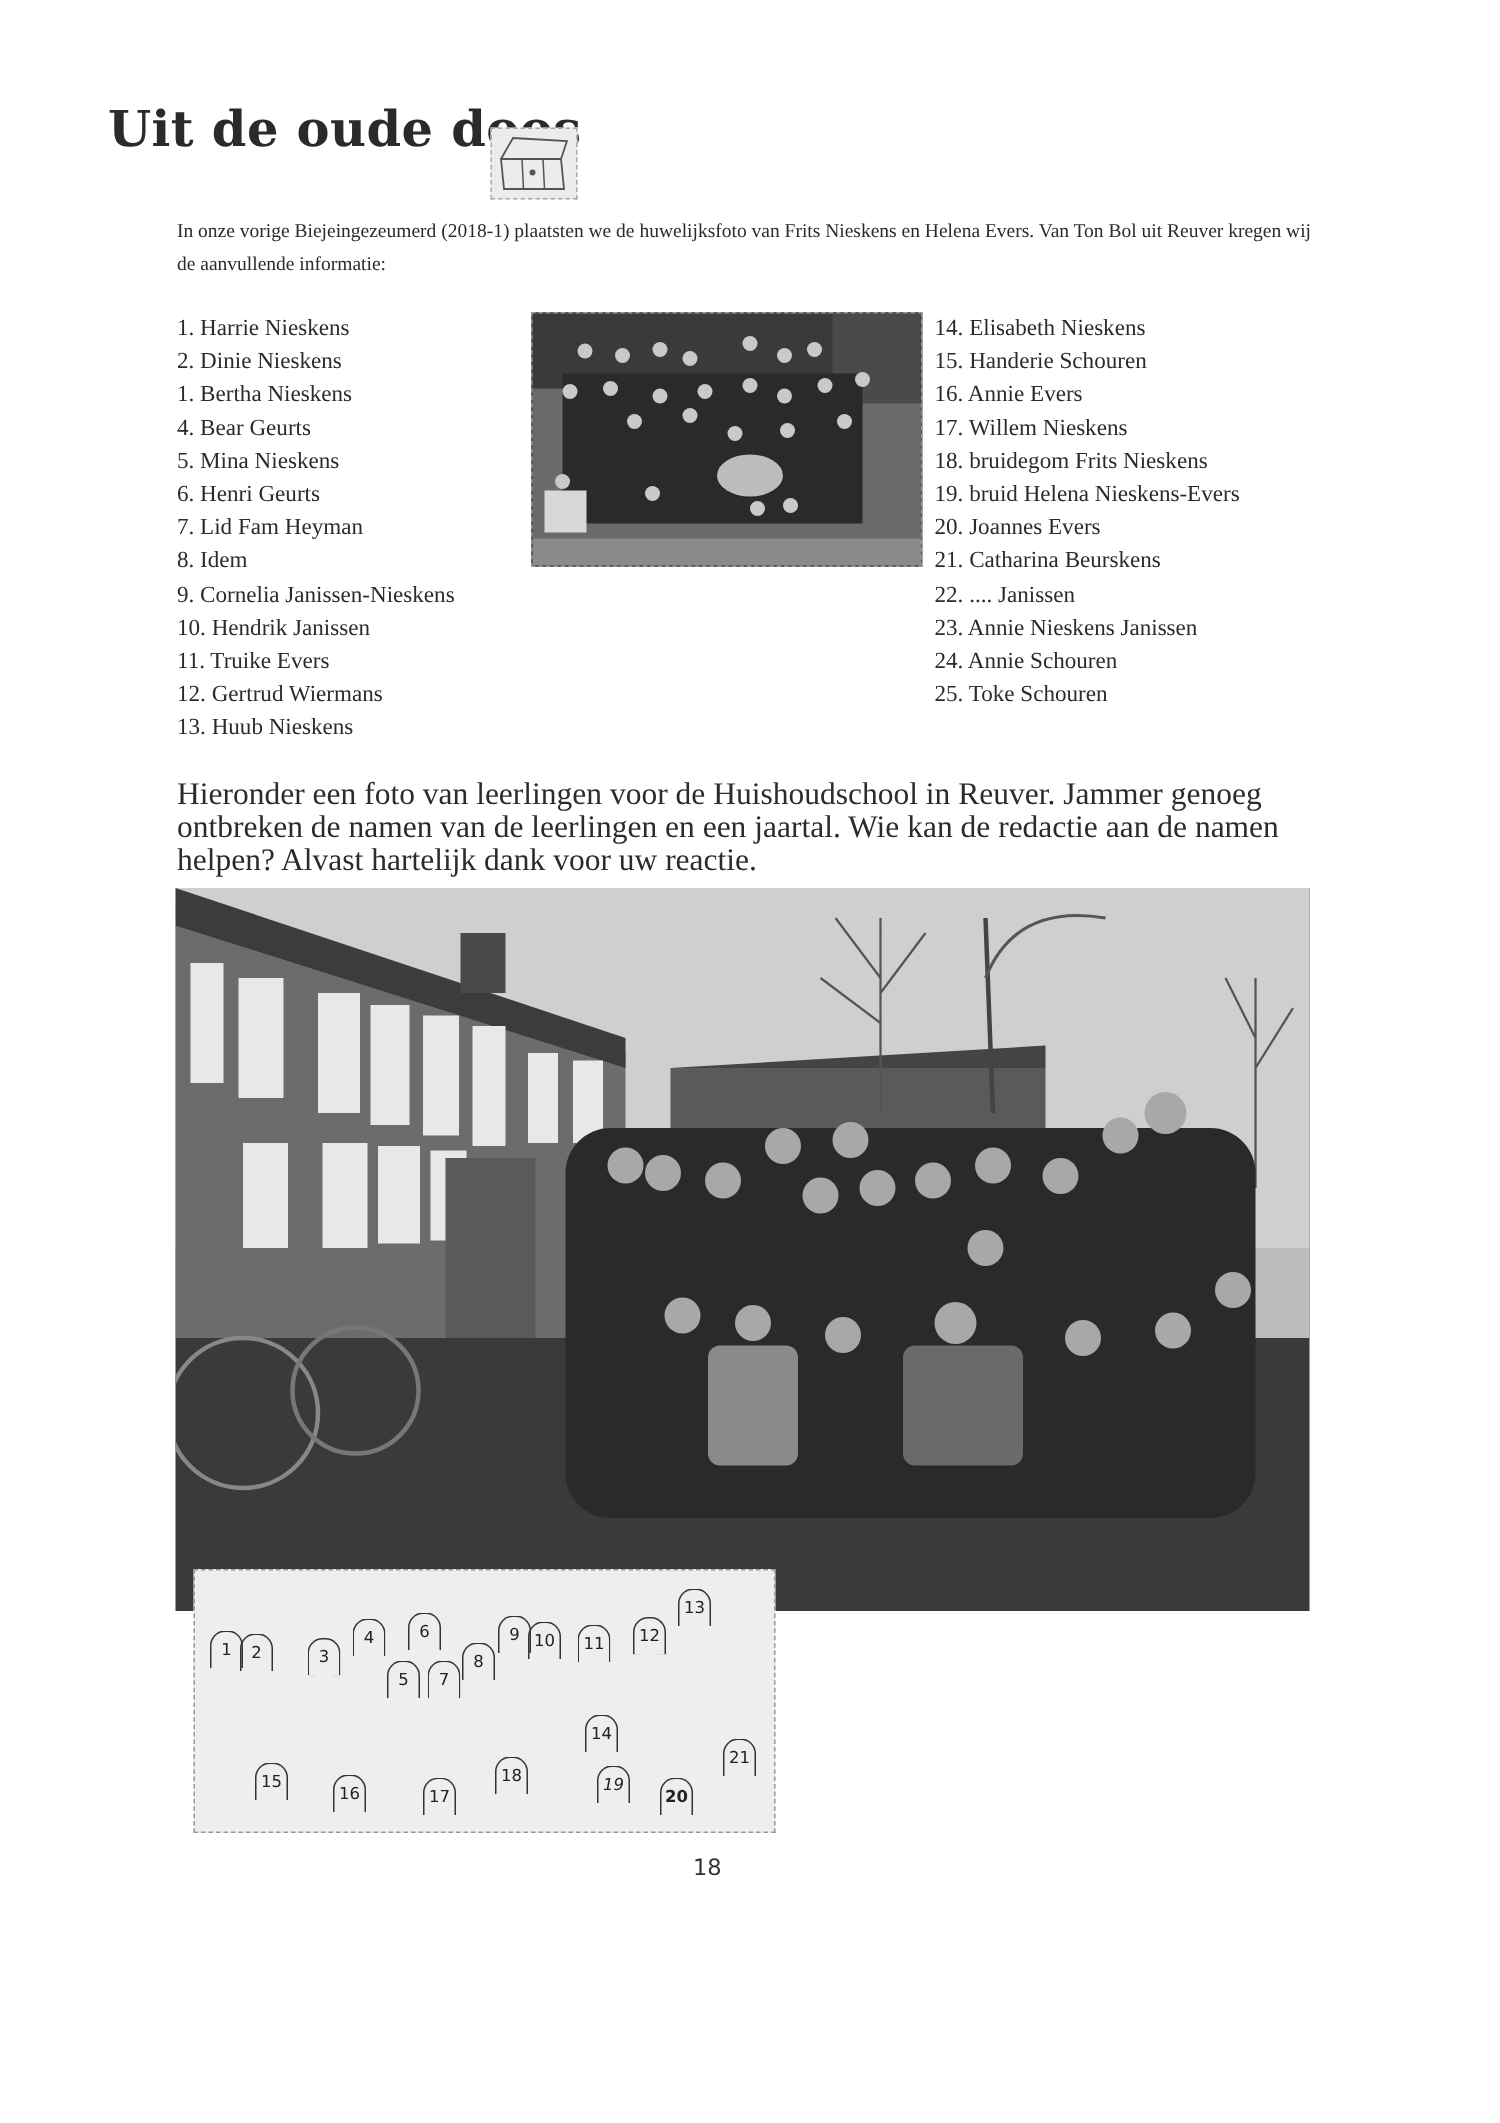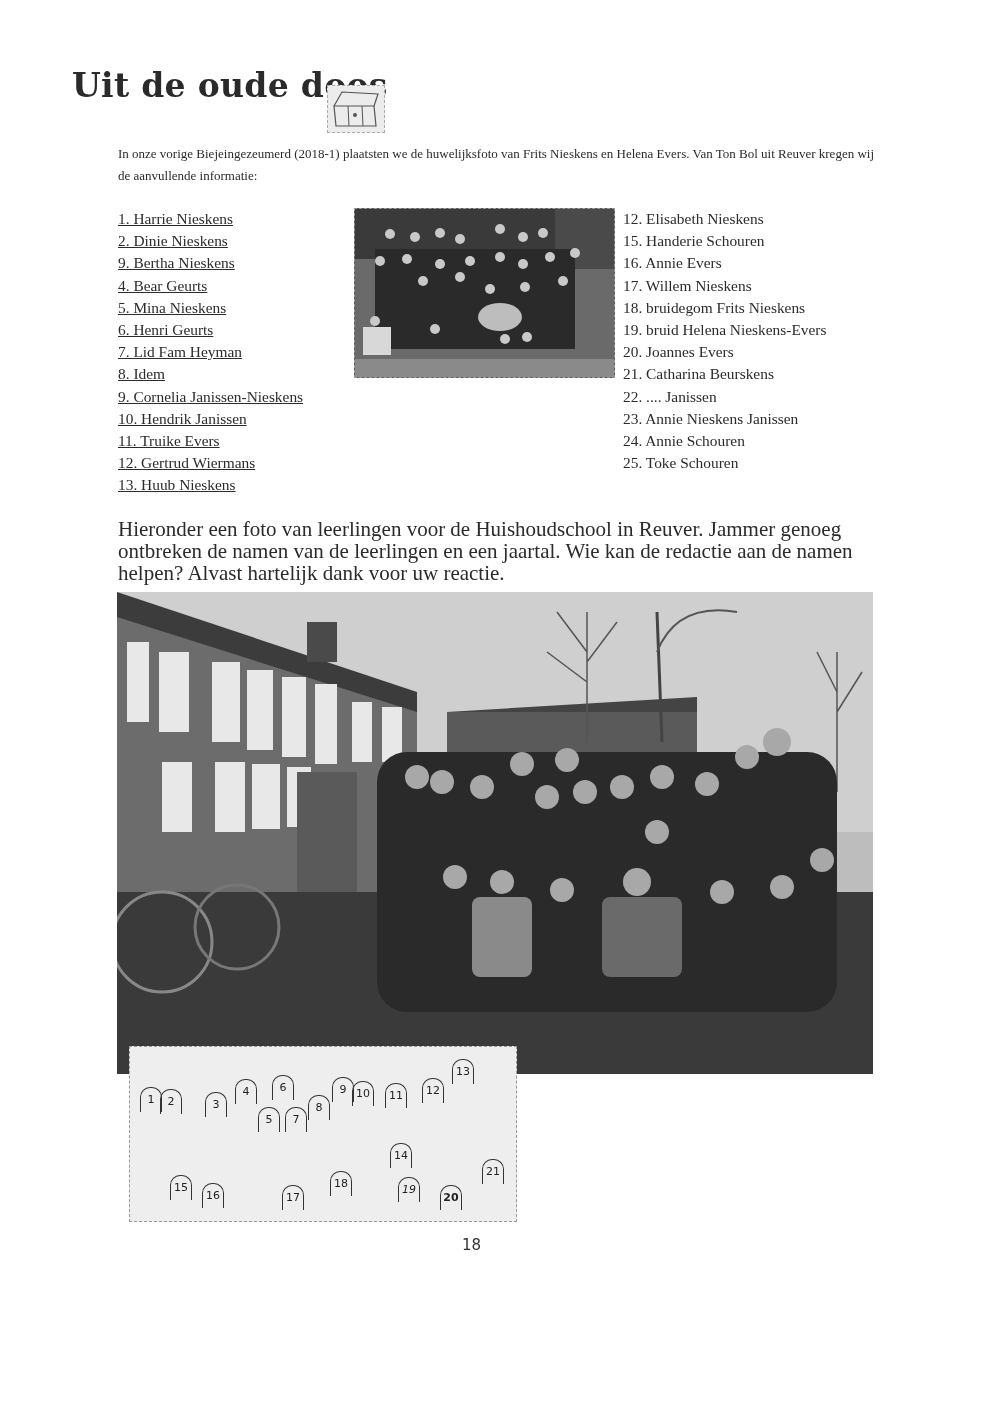--- a/index.html
+++ b/index.html
@@ -8,21 +8,21 @@
     .title { position:absolute; left:72px; top:66px; font-family:"DejaVu Serif",serif;
              font-weight:bold; font-size:33px; letter-spacing:0.3px; color:#2a2a2a; }
     .chest { position:absolute; left:327px; top:85px; width:56px; height:46px;
              border:1px dashed #aaa; background:#ececec; }
     .intro { position:absolute; left:118px; top:143px; width:765px; font-size:13px;
              line-height:22px; font-family:"Liberation Serif","DejaVu Serif",serif; }
     .intro p { margin:0; }
     .list { position:absolute; font-size:15.4px; line-height:22.2px;
             font-family:"Liberation Serif","DejaVu Serif",serif; margin:0; padding:0; list-style:none; }
     .list li { white-space:nowrap; }
-    .list-left { left:118px; top:208px;text-decoration:underline; }
+    .list-left { left:118px; top:208px; }
     .list-right { left:623px; top:208px; }
     .wedding-photo { position:absolute; left:354px; top:208px; width:259px; height:168px;
                      border:1px dashed #999; background:#555; overflow:hidden; }
     .para2 { position:absolute; left:118px; top:518px; width:770px; font-size:21px;
              line-height:22px; font-family:Liberation Serif, serif; }
     .para2 p { margin:0; }
     .school-photo { position:absolute; left:117px; top:592px; width:756px; height:482px;
                     background:#4a4a4a; overflow:hidden; }
     .legend-box { position:absolute; left:129px; top:1046px; width:386px; height:174px;
                   background:#eeeeee; border:1px dashed #999; }
@@ -48,21 +48,21 @@
   </svg>
 </div>
 
 <div class="intro">
   <p>In onze vorige Biejeingezeumerd (2018-1) plaatsten we de huwelijksfoto van Frits Nieskens en Helena Evers. Van Ton Bol uit Reuver kregen wij de aanvullende informatie:</p>
 </div>
 
 <ul class="list list-left">
   <li>1. Harrie Nieskens</li>
   <li>2. Dinie Nieskens</li>
-  <li>9. Bertha Nieskens</li>
+  <li>1. Bertha Nieskens</li>
   <li>4. Bear Geurts</li>
   <li>5. Mina Nieskens</li>
   <li>6. Henri Geurts</li>
   <li>7. Lid Fam Heyman</li>
   <li>8. Idem</li>
   <li>9. Cornelia Janissen-Nieskens</li>
   <li>10. Hendrik Janissen</li>
   <li>11. Truike Evers</li>
   <li>12. Gertrud Wiermans</li>
   <li>13. Huub Nieskens</li>
@@ -102,21 +102,21 @@
         <circle cx="150" cy="130" r="5"></circle>
         <circle cx="172" cy="128" r="5"></circle>
     </g>
     <rect x="8" y="118" width="28" height="28" fill="#d8d8d8"></rect>
     <ellipse cx="145" cy="108" rx="22" ry="14" fill="#bdbdbd"></ellipse>
     <rect x="0" y="150" width="259" height="18" fill="#8a8a8a"></rect>
   </svg>
 </div>
 
 <ul class="list list-right">
-  <li>12. Elisabeth Nieskens</li>
+  <li>14. Elisabeth Nieskens</li>
   <li>15. Handerie Schouren</li>
   <li>16. Annie Evers</li>
   <li>17. Willem Nieskens</li>
   <li>18. bruidegom Frits Nieskens</li>
   <li>19. bruid Helena Nieskens-Evers</li>
   <li>20. Joannes Evers</li>
   <li>21. Catharina Beurskens</li>
   <li>22. .... Janissen</li>
   <li>23. Annie Nieskens Janissen</li>
   <li>24. Annie Schouren</li>
@@ -199,21 +199,21 @@
   <div class="legend-num" style="left:142px;top:28px;">6</div>
   <div class="legend-num" style="left:155px;top:60px;">7</div>
   <div class="legend-num" style="left:178px;top:48px;">8</div>
   <div class="legend-num" style="left:202px;top:30px;">9</div>
   <div class="legend-num" style="left:222px;top:34px;">10</div>
   <div class="legend-num" style="left:255px;top:36px;">11</div>
   <div class="legend-num" style="left:292px;top:31px;">12</div>
   <div class="legend-num" style="left:322px;top:12px;">13</div>
   <div class="legend-num" style="left:228px;top:96px;margin-left:32px;">14</div>
   <div class="legend-num" style="left:40px;top:128px;">15</div>
-  <div class="legend-num" style="left:72px;top:136px;">16</div>
+  <div class="legend-num" style="left:92px;top:136px;">16</div>
   <div class="legend-num" style="left:140px;top:138px;margin-left:12px;">17</div>
   <div class="legend-num" style="left:200px;top:124px;">18</div>
   <div class="legend-num" style="left:268px;top:130px;font-style:italic;">19</div>
   <div class="legend-num" style="left:310px;top:138px;font-weight:bold;">20</div>
   <div class="legend-num" style="left:352px;top:112px;">21</div>
 </div>
 
 <div class="page-number">18</div>
 
 </body></html>

